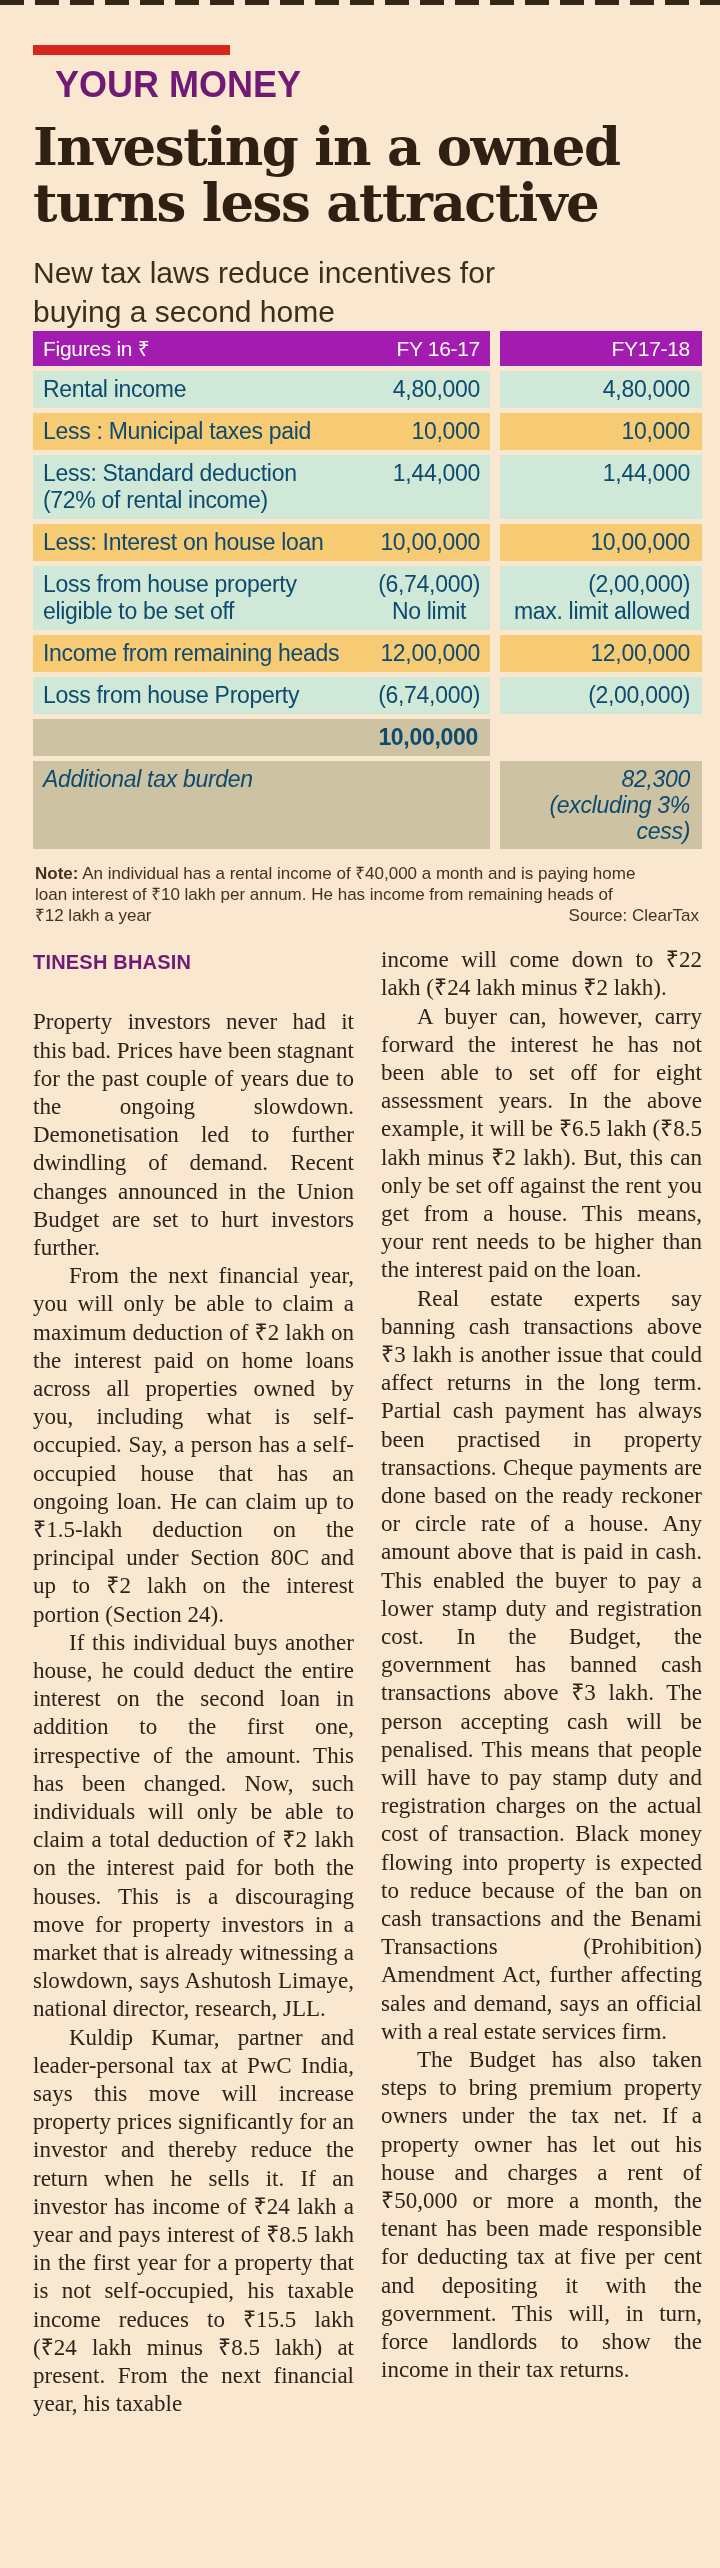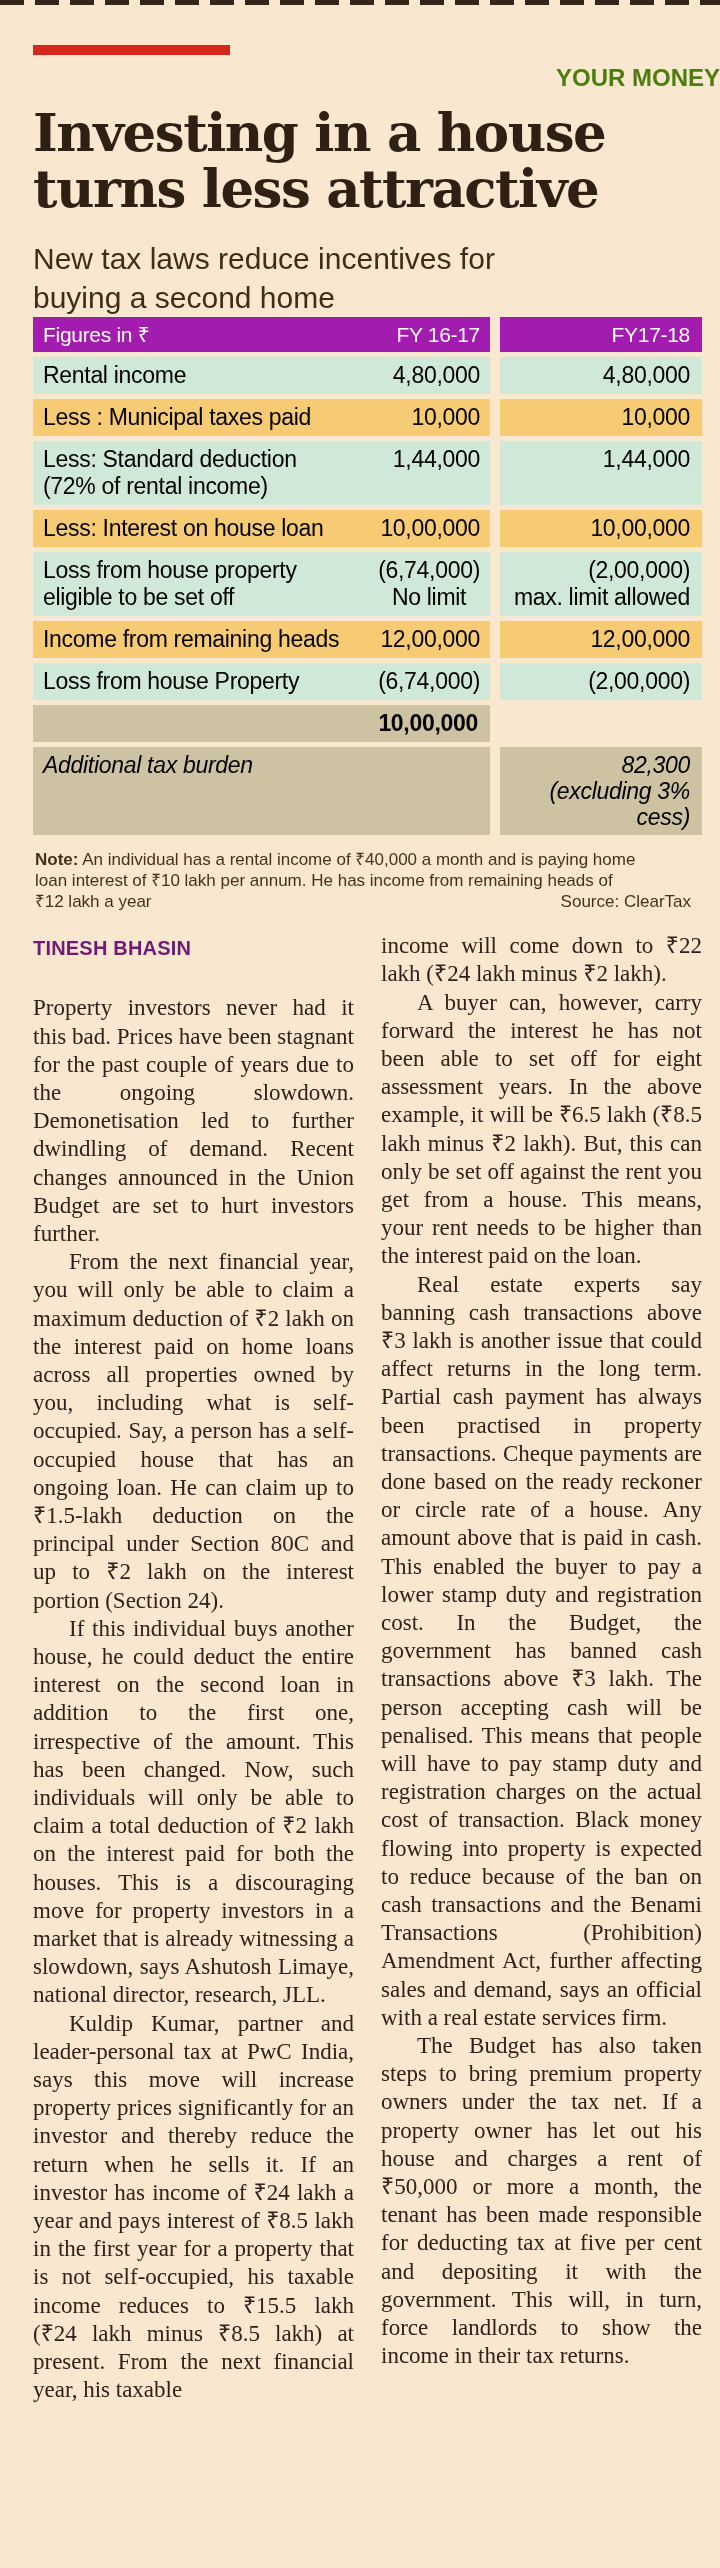--- a/index.html
+++ b/index.html
@@ -11,62 +11,62 @@
     font-family:"Liberation Sans", sans-serif;
     -webkit-font-smoothing:antialiased;
   }
   .top-dashes {
     height:5px; width:100%;
     background:repeating-linear-gradient(90deg,#35261a 0 24px, rgba(0,0,0,0) 24px 35px);
   }
   .red-bar { width:197px; height:10px; background:#d7271d; margin:40px 0 0 33px; }
   .kicker {
     margin:9px 0 0 55px;
-    font-size:24px; font-weight:bold; color:#4d7c0f; letter-spacing:0;text-align:right;
+    font-size:36px; font-weight:bold; color:#701a75; letter-spacing:0;
   }
   .headline {
     margin:12px 0 0 33px; width:680px;
     font-family:"DejaVu Serif", serif; font-weight:bold;
     font-size:53px; line-height:1.06; letter-spacing:-1.5px;
     color:#2e2013;
   }
   .subhead {
     margin:24px 0 0 33px; width:660px;
     font-size:30px; line-height:1.28; color:#3f2d1b;
   }
   .info-title {
     margin:38px 0 13px 33px;
     font-size:31px; font-weight:bold; letter-spacing:-0.5px;
     color:#4c4034;
   }
   .affects-table { margin-left:33px; width:669px; }
   .t-row {
     display:grid; grid-template-columns:457px 202px; column-gap:10px;
     margin-bottom:5px;
-    font-size:23px; letter-spacing:-0.3px; color:#000000;
+    font-size:23px; letter-spacing:-0.3px; color:#0c4a6e;
   }
   .t-row .block { padding:5px 10px; }
   .t-row .left-block { display:flex; justify-content:space-between; align-items:flex-start; }
   .t-row .labels { text-align:left; line-height:27px; }
   .t-row .vals  { text-align:center; line-height:27px; }
   .t-row .right-block { text-align:right; padding-right:12px; line-height:27px; }
   .t-row.header { font-size:21px; color:#fdfdf8; }
   .t-row.header .block { background:#a21caf; padding:4px 10px; }
   .t-row.header .right-block { padding-right:12px; }
   .t-row.green  .block { background:#cfe8d8; }
   .t-row.orange .block { background:#f7ca74; }
   .t-row.total  .block { background:#cdc2a2; font-weight:bold; }
   .t-row.additional .block { background:#cdc2a2; font-style:italic; line-height:26px; }
   .note {
     position:relative;
     margin:14px 0 0 35px; width:666px;
     font-size:17px; line-height:21px; color:#46311d;
   }
   .note .note-line { white-space:nowrap; }
-  .source { position:absolute; right:10px; bottom:0; }
+  .source { position:absolute; right:2px; bottom:0; }
   .columns { display:flex; column-gap:27px; margin:20px 0 0 33px; width:669px; }
   .col {
     width:321px;
     font-family:"Liberation Serif", serif;
     font-size:23px; line-height:28.2px;
     text-align:justify; hyphens:auto; -webkit-hyphens:auto;
     color:#32211a;
   }
   .col p { margin:0; }
   .col p.indent { text-indent:36px; }
@@ -83,21 +83,21 @@
 
 <div class="page">
 
   <div class="top-dashes"></div>
 
   <div class="red-bar"></div>
 
   <div class="kicker">YOUR MONEY</div>
 
   <h1 class="headline" style="margin-top:12px;">
-    <span>Investing in a house</span><br>
+    <span>Investing in a owned</span><br>
     <span>turns less attractive</span>
   </h1>
 
   <div class="subhead">
     <span>New tax laws reduce incentives for</span><br>
     <span>buying a second home</span>
   </div>
 
 
   <div class="affects-table">

